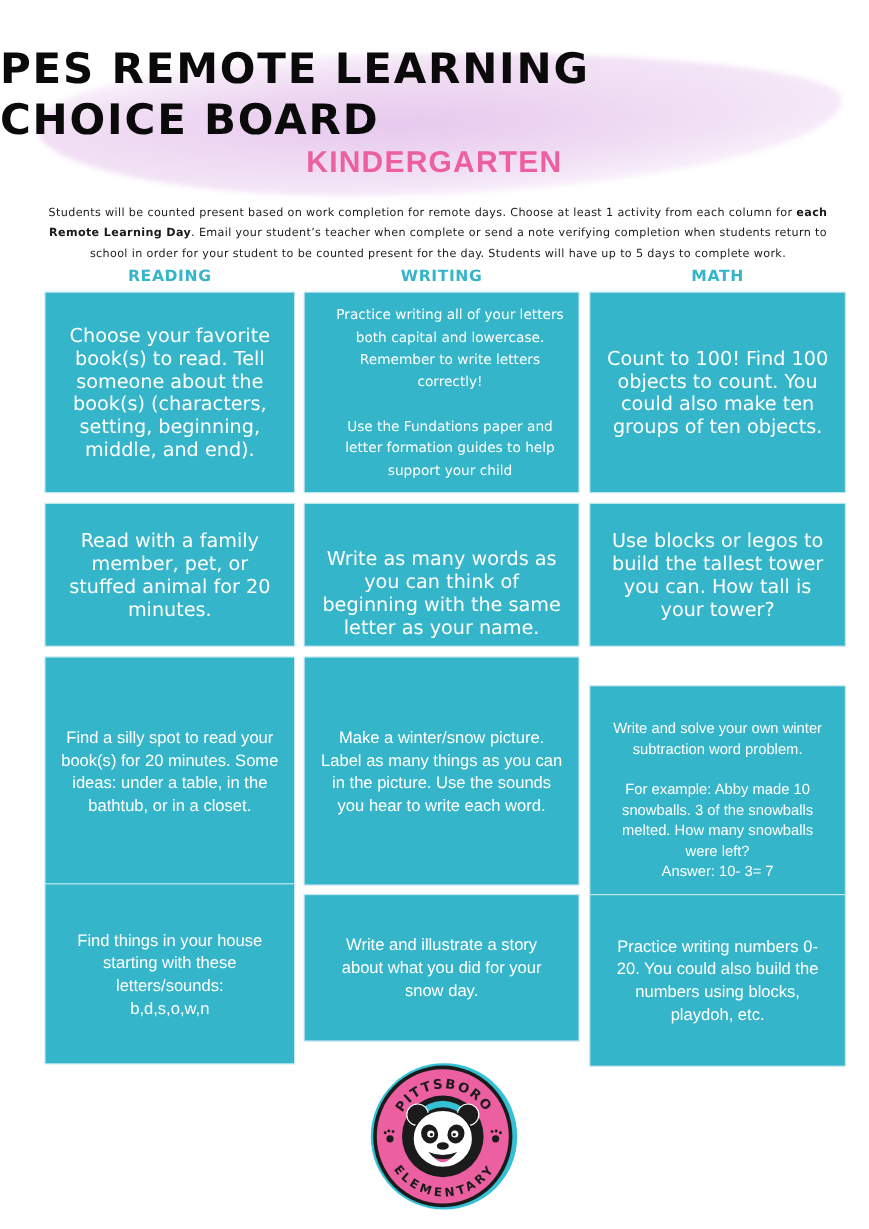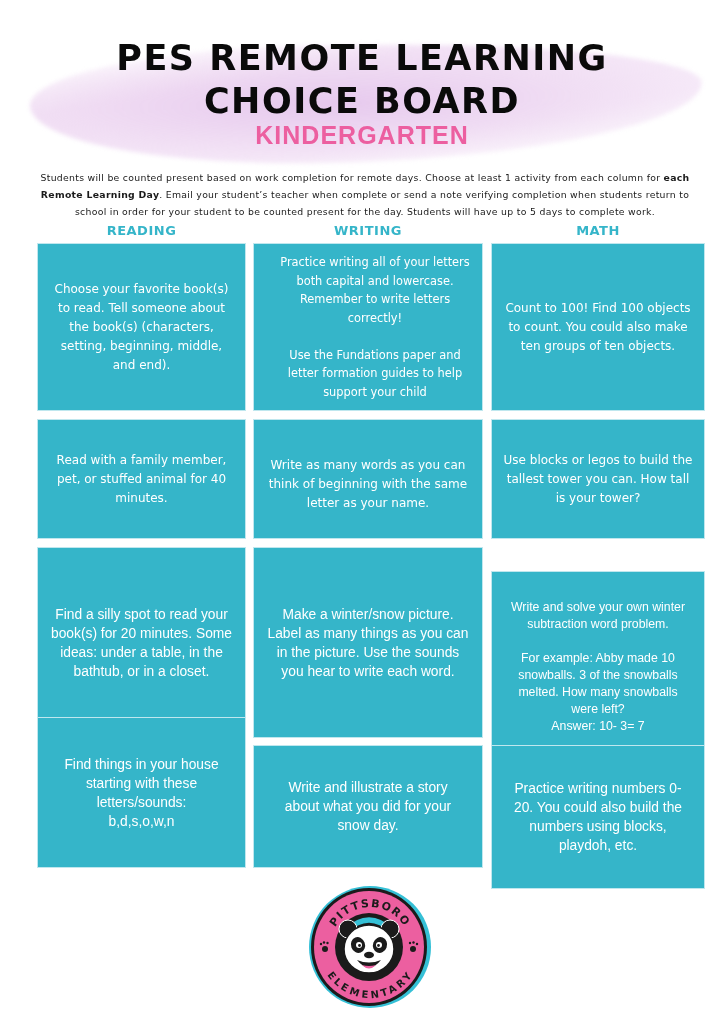--- a/index.html
+++ b/index.html
@@ -10,21 +10,21 @@
   .brush {
     position:absolute; left:30px; top:44px; width:672px; height:118px;
     background:
       radial-gradient(ellipse 60% 55% at 45% 50%, rgba(228,196,236,0.85), rgba(236,212,240,0.55) 60%, rgba(255,255,255,0) 100%),
       linear-gradient(172deg, rgba(255,255,255,0) 8%, rgba(236,210,240,0.6) 30%, rgba(240,220,244,0.55) 70%, rgba(255,255,255,0) 95%);
     border-radius:40% 60% 55% 45% / 45% 40% 60% 55%;
     transform:rotate(-1.5deg);
     filter:blur(2px);
   }
   .title {
-    position:absolute; left:0; width:724px; text-align:center; margin:0;
+    position:absolute; left:0; width:724px; text-align:left; margin:0;
     font-family:"DejaVu Sans", sans-serif; font-weight:bold; color:#0a0a0a;
     font-size:35px; letter-spacing:1.5px; line-height:42px;
   }
   .title.l1 { top:37px; }
   .title.l2 { top:80px; }
   .subtitle {
     position:absolute; left:0; top:119px; width:724px; text-align:center; margin:0;
     font-family:Liberation Sans, sans-serif; font-weight:bold; color:#ec5fa0;
     font-size:25px; letter-spacing:1px; line-height:32px;
   }
@@ -36,21 +36,21 @@
   .intro b { font-weight:bold; }
   .col-head {
     position:absolute; top:220px; text-align:center;
     font-family:"DejaVu Sans", sans-serif; font-weight:bold; color:#35b5c9;
     font-size:13px; letter-spacing:0.5px; line-height:22px;
   }
   .cell {
     position:absolute; background:#35b5c9; color:#ffffff;
     display:flex; align-items:center; justify-content:center; text-align:center;
     box-sizing:border-box; padding:0 10px;
-    font-family:"DejaVu Sans", sans-serif; font-size:12px; line-height:19px;
+    font-family:"DejaVu Sans", sans-serif; font-size:16px; line-height:19px;
     box-shadow:0 0 0 1px #bfe7ee;
   }
   .cell .txt { white-space:pre-line; }
   .cell.sans2 { font-family:"Liberation Sans", sans-serif; font-size:13.8px; line-height:19px; }
   .cell.small { font-size:11.4px; line-height:18.5px;padding-left:24px; }
   .cell.small2 { font-family:"Liberation Sans", sans-serif; font-size:12.3px; line-height:17px; }
   .logo { position:absolute; left:308px; top:885px; width:124px; height:124px; }
 </style>
 </head>
 <body>
@@ -73,21 +73,21 @@
 <div class="cell small" style="left:254px;top:244px;width:228px;height:166px;">
   <span class="txt">Practice writing all of your letters both capital and lowercase. Remember to write letters correctly!
 
 Use the Fundations paper and letter formation guides to help support your child</span>
 </div>
 <div class="cell" style="left:492px;top:244px;width:212px;height:166px;">
   <span class="txt">Count to 100! Find 100 objects to count. You could also make ten groups of ten objects.</span>
 </div>
 
 <div class="cell" style="left:38px;top:420px;width:207px;height:118px;">
-  <span class="txt">Read with a family member, pet, or stuffed animal for 40 minutes.</span>
+  <span class="txt">Read with a family member, pet, or stuffed animal for 20 minutes.</span>
 </div>
 <div class="cell" style="left:254px;top:420px;width:228px;height:118px;align-items:flex-start;padding-top:36px;">
   <span class="txt">Write as many words as you can think of beginning with the same letter as your name.</span>
 </div>
 <div class="cell" style="left:492px;top:420px;width:212px;height:118px;">
   <span class="txt">Use blocks or legos to build the tallest tower you can. How tall is your tower?</span>
 </div>
 
 <div class="cell sans2" style="left:38px;top:548px;width:207px;height:189px;">
   <span class="txt">Find a silly spot to read your book(s) for 20 minutes. Some ideas: under a table, in the bathtub, or in a closet.</span>
@@ -95,21 +95,21 @@
 <div class="cell sans2" style="left:254px;top:548px;width:228px;height:189px;">
   <span class="txt">Make a winter/snow picture. Label as many things as you can in the picture. Use the sounds you hear to write each word.</span>
 </div>
 <div class="cell small2" style="left:492px;top:572px;width:212px;height:189px;padding:0 14px;">
   <span class="txt">Write and solve your own winter subtraction word problem.
 
 For example: Abby made 10 snowballs. 3 of the snowballs melted. How many snowballs were left?
 Answer: 10- 3= 7</span>
 </div>
 
-<div class="cell sans2" style="left:38px;top:718px;width:207px;height:149px;padding:0 22px;">
+<div class="cell sans2" style="left:38px;top:737px;width:207px;height:149px;padding:0 22px;">
   <span class="txt">Find things in your house starting with these letters/sounds:
 b,d,s,o,w,n</span>
 </div>
 <div class="cell sans2" style="left:254px;top:746px;width:228px;height:121px;padding:0 20px;">
   <span class="txt">Write and illustrate a story about what you did for your snow day.</span>
 </div>
 <div class="cell sans2" style="left:492px;top:746px;width:212px;height:142px;padding:0 14px;">
   <span class="txt">Practice writing numbers 0-20. You could also build the numbers using blocks, playdoh, etc.</span>
 </div>
 

